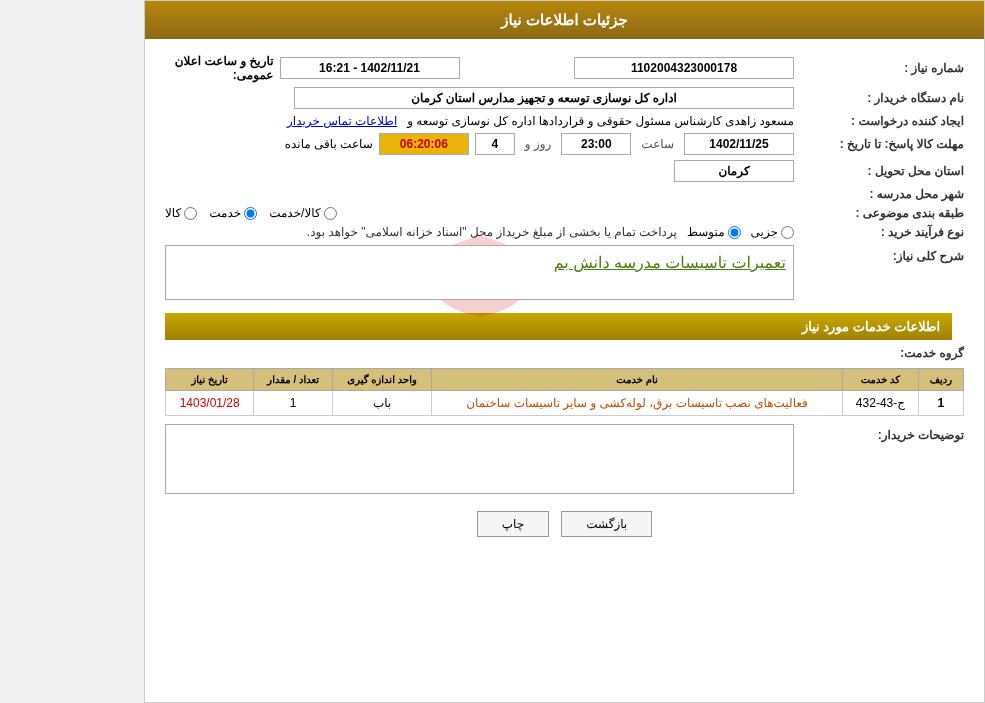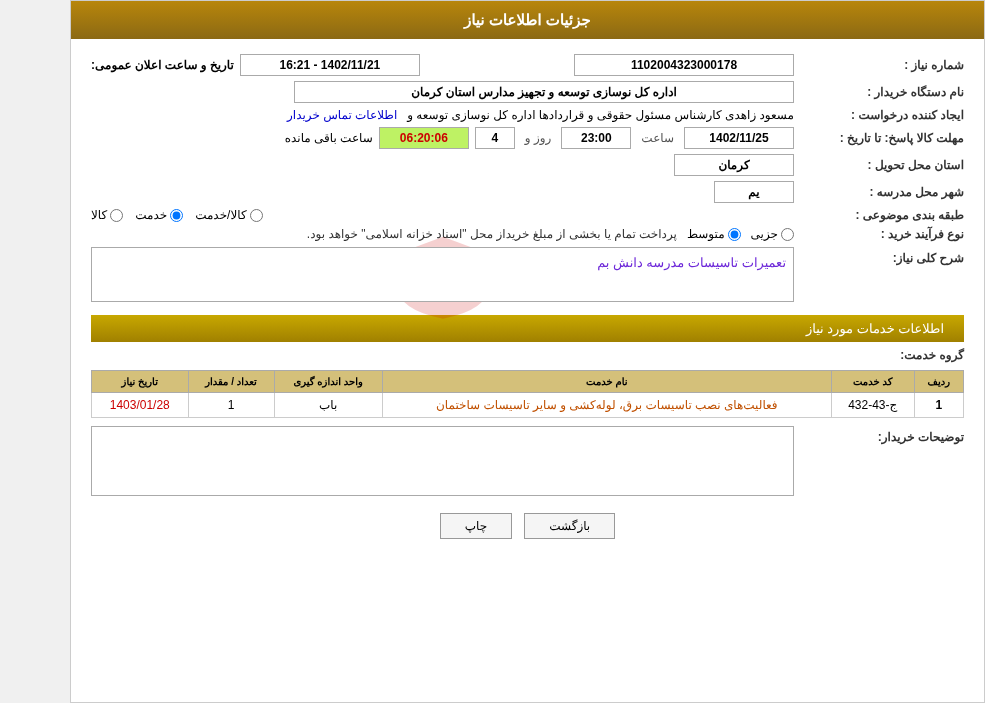--- a/index.html
+++ b/index.html
@@ -3,21 +3,21 @@
   <meta charset="utf-8">
   <style>
     * { box-sizing: border-box; margin: 0; padding: 0; }
     body {
       font-family: Tahoma, Arial, sans-serif;
       font-size: 12px;
       background: #f0f0f0;
       direction: rtl;
     }
     .page-container {
-      width: 915px;
+      width: 841px;
       min-height: 703px;
       background: #fff;
       border: 1px solid #ccc;
     }
     .header-bar {
       background: linear-gradient(to bottom, #b8860b, #8b6914);
       color: #fff;
       text-align: center;
       padding: 10px 0;
       font-size: 15px;
@@ -34,46 +34,47 @@
       min-width: 80px;
       display: inline-block;
       text-align: center;
       font-weight: bold;
     }
     .input-medium {
       width: 200px;
     }
     .link-blue {
       color: #0000cc;
+      text-decoration: underline;
       cursor: pointer;
     }
     .section-header {
       background: linear-gradient(to bottom, #c8a800, #a08000);
       color: #fff;
-      padding: 6px 20px;
+      padding: 6px 12px;
       font-size: 13px;
-      font-weight: normal;
-      margin: 10px 0 6px 0;
+      font-weight: bold;
+      margin: 10px 12px 6px 0;
       text-align: right;
     }
     .radio-group {
       display: flex;
       gap: 12px;
       align-items: center;
       flex-direction: row-reverse;
     }
     .radio-label {
       display: flex;
       align-items: center;
       gap: 3px;
     }
     .countdown-box {
       border: 1px solid #aaa;
       padding: 3px 20px;
-      background: #bef264;
+      background: #eab308;
       font-weight: bold;
       color: #c00;
       min-width: 80px;
       text-align: center;
       display: inline-block;
     }
     .desc-textarea {
       width: 100%;
       height: 55px;
       border: 1px solid #aaa;
@@ -206,23 +207,20 @@
 
     <div class="info-row">
       <span class="info-label">استان محل تحویل :</span>
       <span class="info-value">
         <span class="input-box" style="min-width:120px;">کرمان</span>
       </span>
     </div>
 
     <div class="info-row">
       <span class="info-label">شهر محل مدرسه :</span>
-      <span class="info-value">
-        <span class="input-box" style="min-width:80px;">یم</span>
-      </span>
     </div>
 
     <div class="info-row">
       <span class="info-label">طبقه بندی موضوعی :</span>
       <span class="info-value">
         <span class="radio-group">
           <label class="radio-label">
             <input type="radio" name="tabaqe" value="kala" style="">
             <span>کالا</span>
           </label>
@@ -259,21 +257,21 @@
       <span class="info-label" style="padding-top:4px;">شرح کلی نیاز:</span>
       <div style="flex:1;position:relative;">
         
         <svg style="position:absolute;left:50%;top:50%;transform:translate(-50%,-50%);opacity:0.18;width:130px;height:90px;z-index:0;" viewBox="0 0 100 80">
           <path d="M50 5 L90 20 L90 50 Q90 70 50 78 Q10 70 10 50 L10 20 Z" fill="#cc0000"></path>
           <path d="M50 18 L76 28 L76 50 Q76 62 50 68 Q24 62 24 50 L24 28 Z" fill="none" stroke="#cc0000" stroke-width="2"></path>
           <text x="50" y="46" text-anchor="middle" font-size="12" fill="#cc0000" font-family="Arial">Ana</text>
           <text x="50" y="58" text-anchor="middle" font-size="10" fill="#cc0000" font-family="Arial">Tender</text>
         </svg>
         <textarea class="desc-textarea" style="position: relative; z-index: 1;"></textarea>
-        <div style="position:absolute;top:8px;right:8px;z-index:2;font-size:13px;color:#6d28d9;">تعمیرات تاسیسات مدرسه دانش بم</div>
+        <div style="position:absolute;top:8px;right:8px;z-index:2;font-size:16px;color:#4d7c0f;text-decoration:underline;">تعمیرات تاسیسات مدرسه دانش بم</div>
       </div>
     </div>
 
     <div class="section-header">
       <span>اطلاعات خدمات مورد نیاز</span>
     </div>
 
     <div class="info-row">
       <span class="info-label">گروه خدمت:</span>
     </div>

